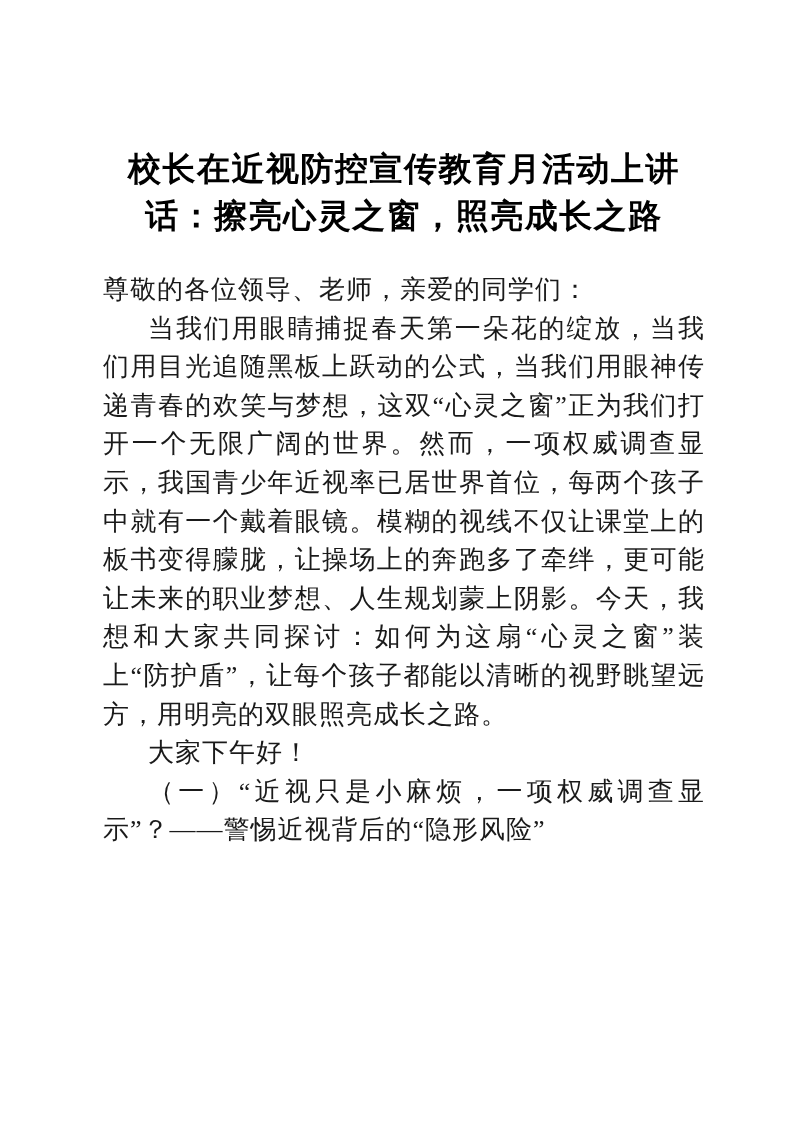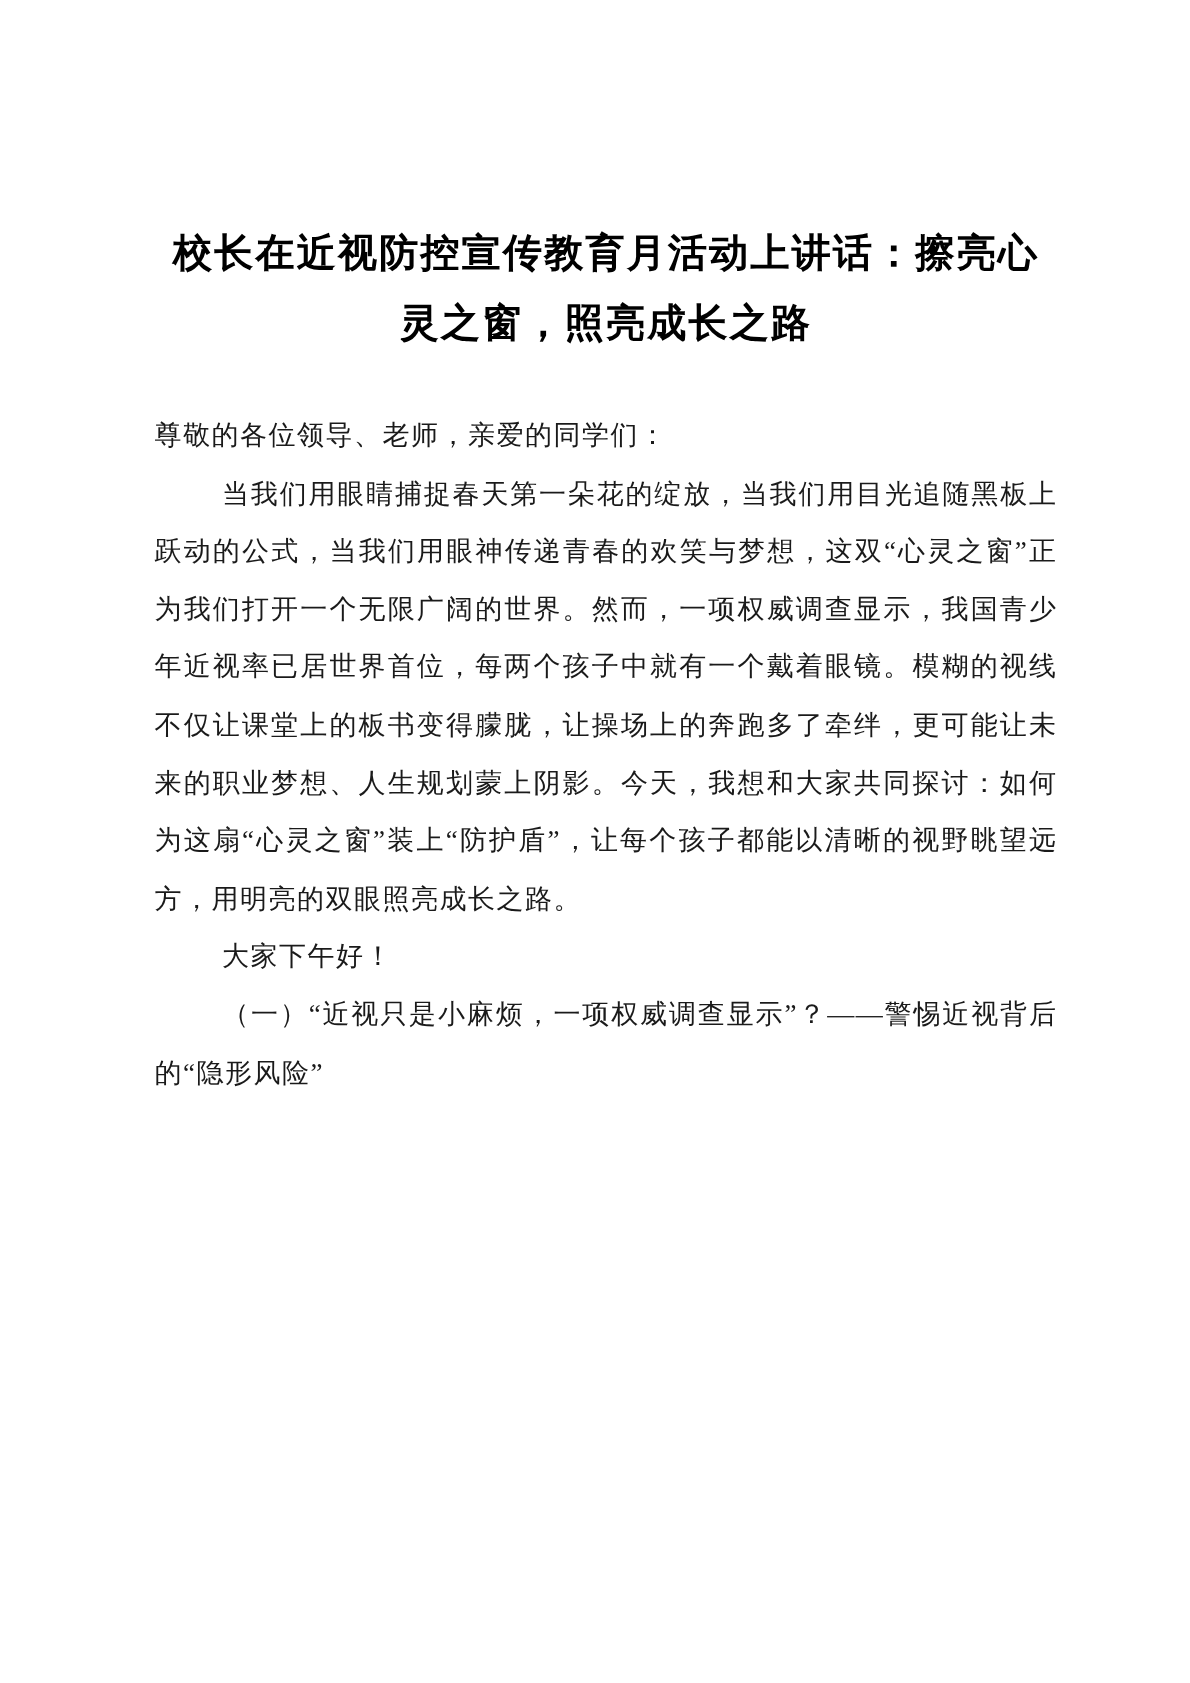--- a/index.html
+++ b/index.html
@@ -21,29 +21,29 @@
     left: 0;
     width: 793px;
     height: 1122px;
     background: #ffffff;
     box-sizing: border-box;
     padding: 145px 88px 0 103px;
   }
   .doc-title {
     font-family: "Liberation Sans", "DejaVu Sans", sans-serif;
     font-weight: 900;
-    font-size: 26px;
+    font-size: 33px;
     line-height: 47px;
     letter-spacing: 1.5px;
     text-align: center;
     color: #000000;
     margin: 0 0 32px 0;
   }
   .doc-body {
-    font-size: 18px;
+    font-size: 26px;
     line-height: 38.6px;
     letter-spacing: 1px;
     text-align: justify;
   }
   .doc-body p {
     margin: 0;
     padding: 0;
   }
   .doc-body p.indent {
     text-indent: 45px;

